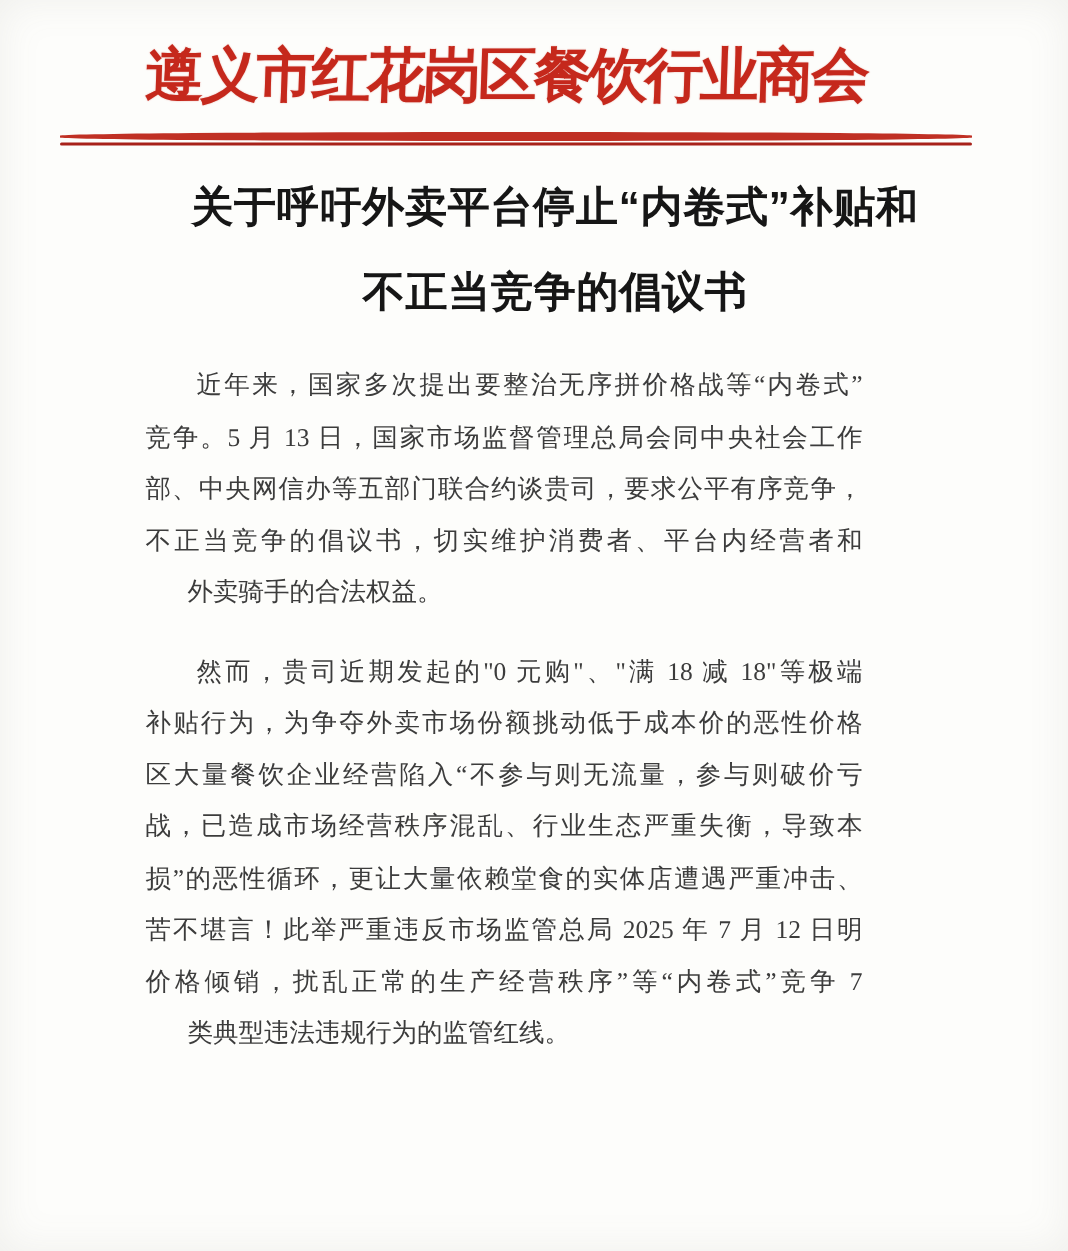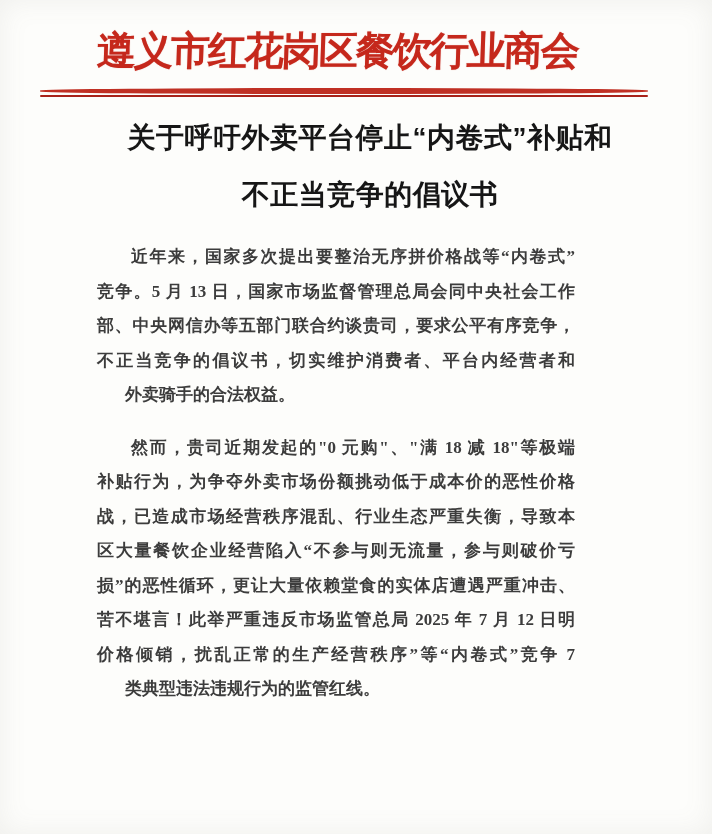--- a/index.html
+++ b/index.html
@@ -53,21 +53,21 @@
     letter-spacing:0.5px;
     padding-left:28px;
   }
   
   .salutation{
     margin-top:45px;
     font-size:17px;
     line-height:34px;
     color:#3c3c3c;
   }
-  .para{margin:0;font-weight:bold;}
+  .para{margin:0;}
   .para-1{margin-top:17px;}
   .para-2{margin-top:18px;}
   .line{
     font-size:17px;
     line-height:34.5px;
     color:#3c3c3c;
     white-space:nowrap;
   }
   .line.fill{
     white-space:normal;
@@ -100,21 +100,21 @@
     <div class="line first fill">近年来，国家多次提出要整治无序拼价格战等“内卷式”</div>
     <div class="line fill">竞争。5 月 13 日，国家市场监督管理总局会同中央社会工作</div>
     <div class="line fill">部、中央网信办等五部门联合约谈贵司，要求公平有序竞争，</div>
     <div class="line fill">不正当竞争的倡议书，切实维护消费者、平台内经营者和</div>
     <div class="line last">外卖骑手的合法权益。</div>
   </div>
 
   <div class="para para-2">
     <div class="line first fill">然而，贵司近期发起的"0 元购"、"满 18 减 18"等极端</div>
     <div class="line fill">补贴行为，为争夺外卖市场份额挑动低于成本价的恶性价格</div>
+    <div class="line fill">区大量餐饮企业经营陷入“不参与则无流量，参与则破价亏</div>
     <div class="line fill">战，已造成市场经营秩序混乱、行业生态严重失衡，导致本</div>
-    <div class="line fill">区大量餐饮企业经营陷入“不参与则无流量，参与则破价亏</div>
     <div class="line fill">损”的恶性循环，更让大量依赖堂食的实体店遭遇严重冲击、</div>
     <div class="line fill">苦不堪言！此举严重违反市场监管总局 2025 年 7 月 12 日明</div>
     <div class="line fill">价格倾销，扰乱正常的生产经营秩序”等“内卷式”竞争 7</div>
     <div class="line last">类典型违法违规行为的监管红线。</div>
   </div>
 
 </div>
 
 </body></html>

